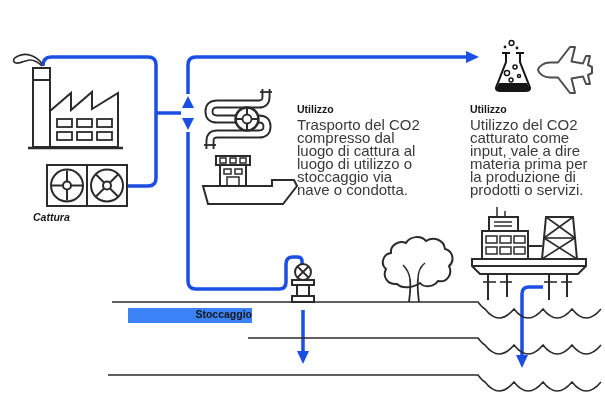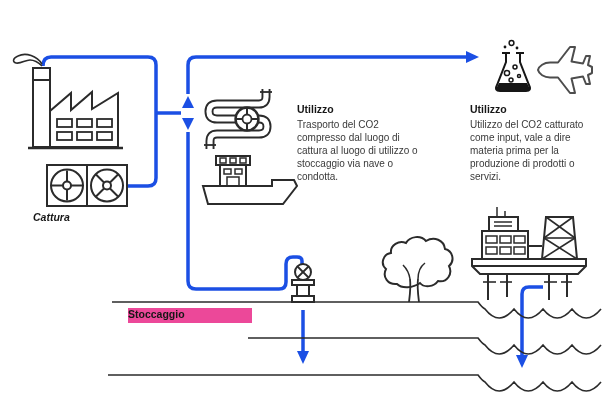--- a/index.html
+++ b/index.html
@@ -5,21 +5,21 @@
   html,body{margin:0;padding:0;background:#fff;}
   #canvas{
     position:relative;width:605px;height:415px;background:#ffffff;overflow:hidden;
     font-family:"Liberation Sans","DejaVu Sans",sans-serif;
   }
   svg{position:absolute;left:0;top:0;}
   .textblock{position:absolute;color:#3a3a3a;}
   .textblock h3{
     margin:0 0 2px 0;font-size:10.5px;line-height:13px;color:#161616;font-weight:bold;
   }
-  .textblock p{margin:0;font-size:10px;line-height:13px;}
+  .textblock p{margin:0;font-size:15px;line-height:13px;}
 </style>
 </head>
 <body>
 
 <div id="canvas">
 
   <svg width="605" height="415" viewBox="0 0 605 415">
 
     <g fill="none" stroke="#1B4FE4" stroke-width="3.5" stroke-linecap="butt" stroke-linejoin="round">
 
@@ -203,17 +203,17 @@
   <div class="textblock" style="left:297px;top:103px;width:130px;">
     <h3>Utilizzo</h3>
     <p>Trasporto del CO2 compresso dal luogo di cattura al luogo di utilizzo o stoccaggio via nave o condotta.</p>
   </div>
 
   <div class="textblock" style="left:470px;top:103px;width:122px;">
     <h3>Utilizzo</h3>
     <p>Utilizzo del CO2 catturato come input, vale a dire materia prima per la produzione di prodotti o servizi.</p>
   </div>
 
-  <div class="textblock" style="left:128px;top:308px;width:124px;background:#ec4899;">
+  <div class="textblock" style="left:128px;top:308px;width:124px;background:#3b82f6;text-align:right;">
     <h3>Stoccaggio</h3>
   </div>
 
 </div>
 
 </body></html>

